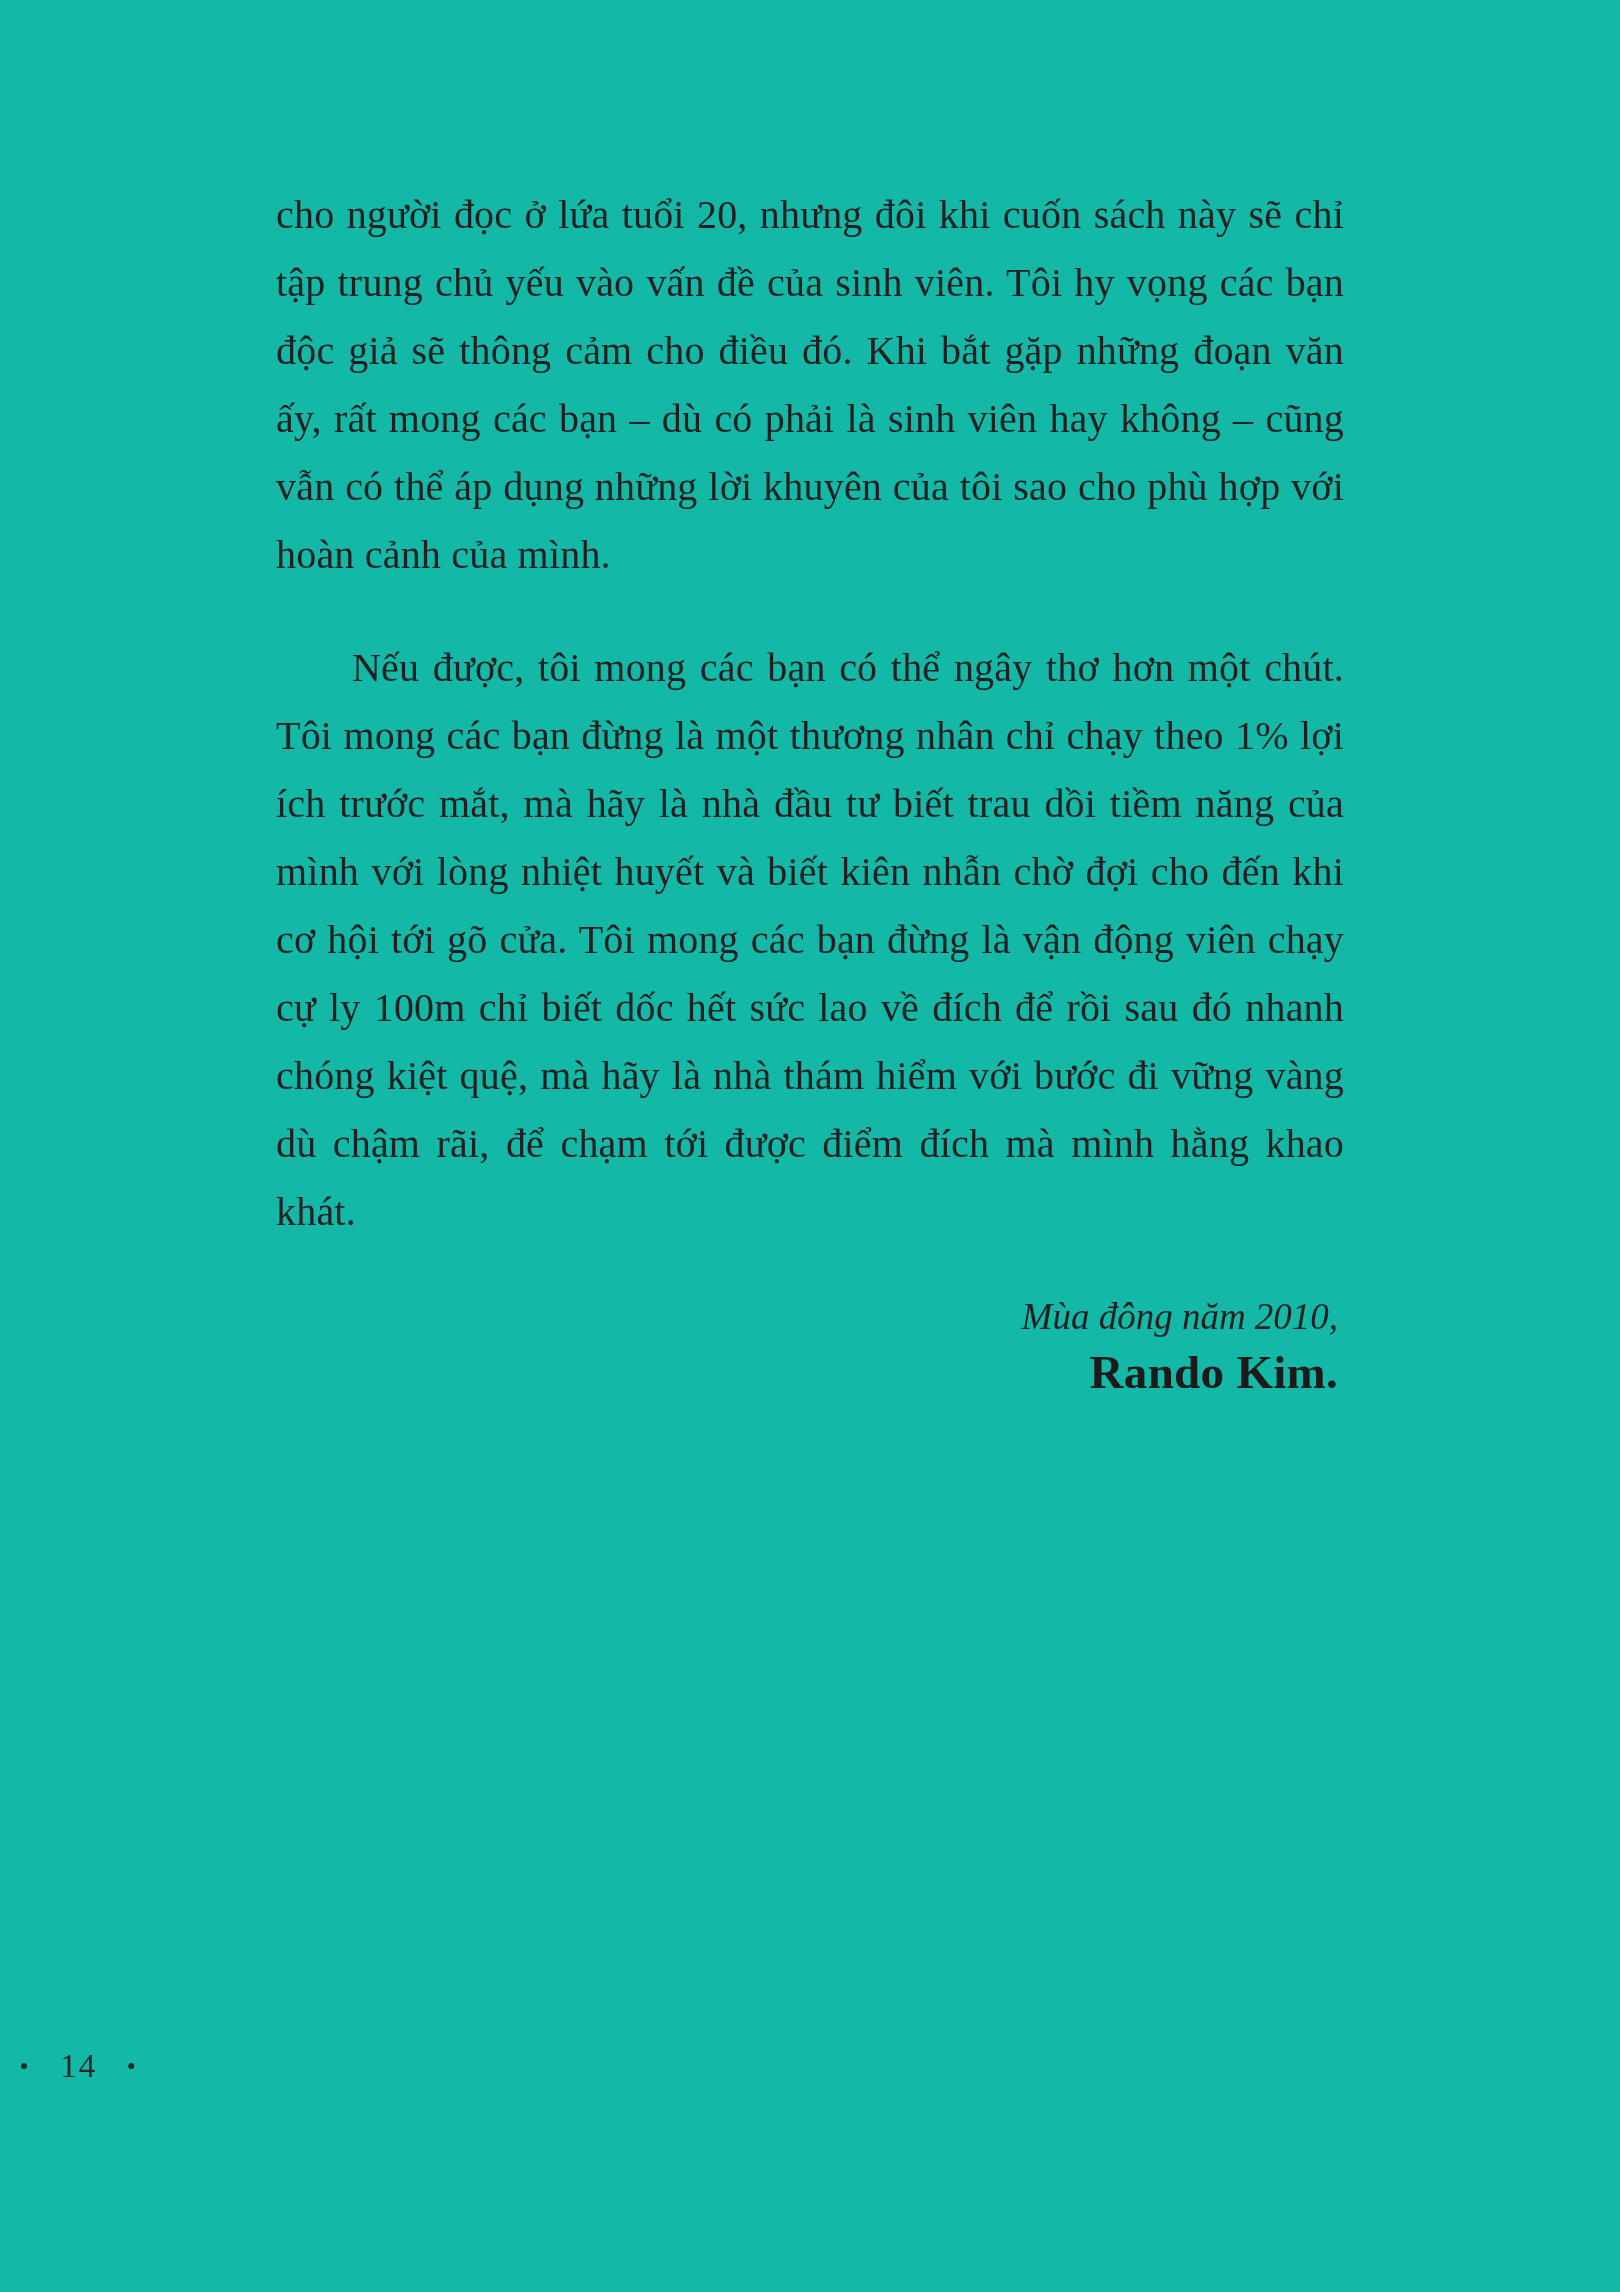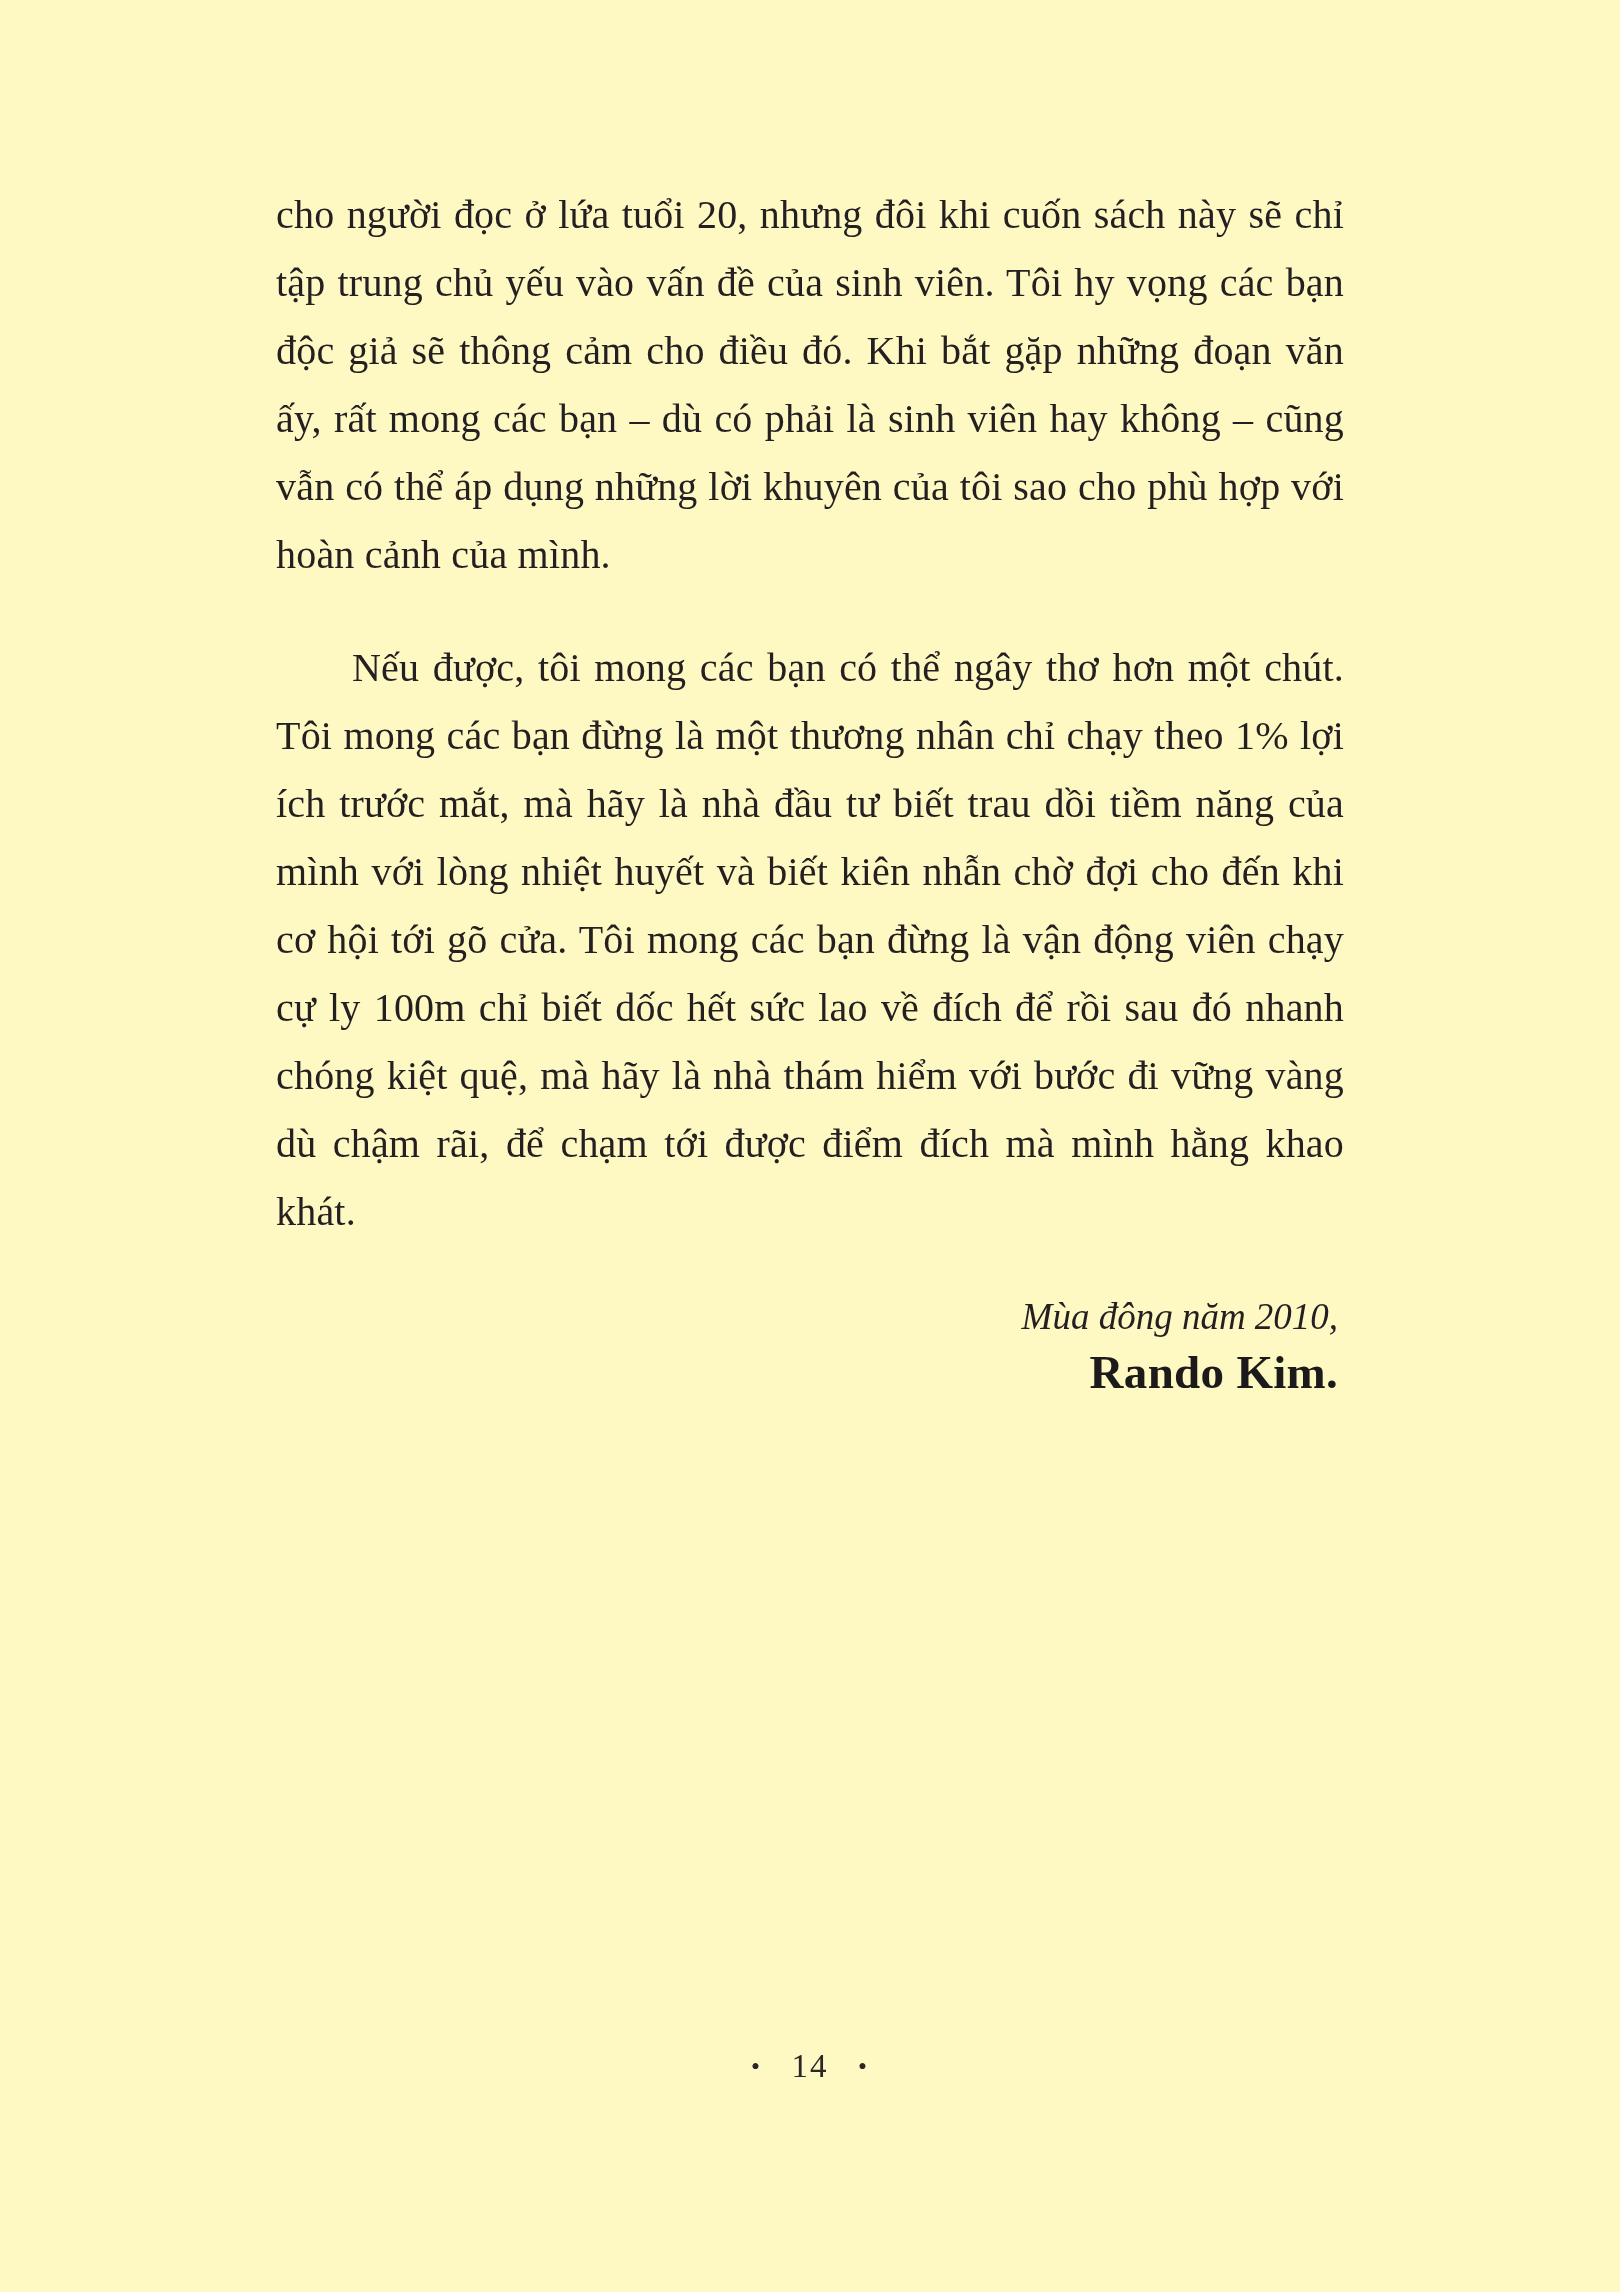--- a/index.html
+++ b/index.html
@@ -13,21 +13,21 @@
     position: relative;
     font-family: "Liberation Serif", serif;
     color: #231f20;
     overflow: hidden;
   }
   .page {
     position: absolute;
     top: 0; left: 0;
     width: 1620px;
     height: 2293px;
-    background: #fef9c3;
+    background: #14b8a6;
   }
   .content {
     position: absolute;
     left: 276px;
     top: 181px;
     width: 1068px;
   }
   .para {
     font-size: 40px;
     line-height: 68px;
@@ -59,21 +59,20 @@
     font-weight: bold;
     line-height: 57px;
     color: #1d1a1b;
     letter-spacing: 0.3px;
   }
   .folio {
     position: absolute;
     left: 0;
     right: 0;
     top: 2045px;
-    text-align: center;
     font-size: 32px;
     color: #2b2728;
     letter-spacing: 2px;
   }
   .folio .dot {
     display: inline-block;
     margin: 0 19.6px;
     font-size: 25.5px;
     vertical-align: middle;
   }

